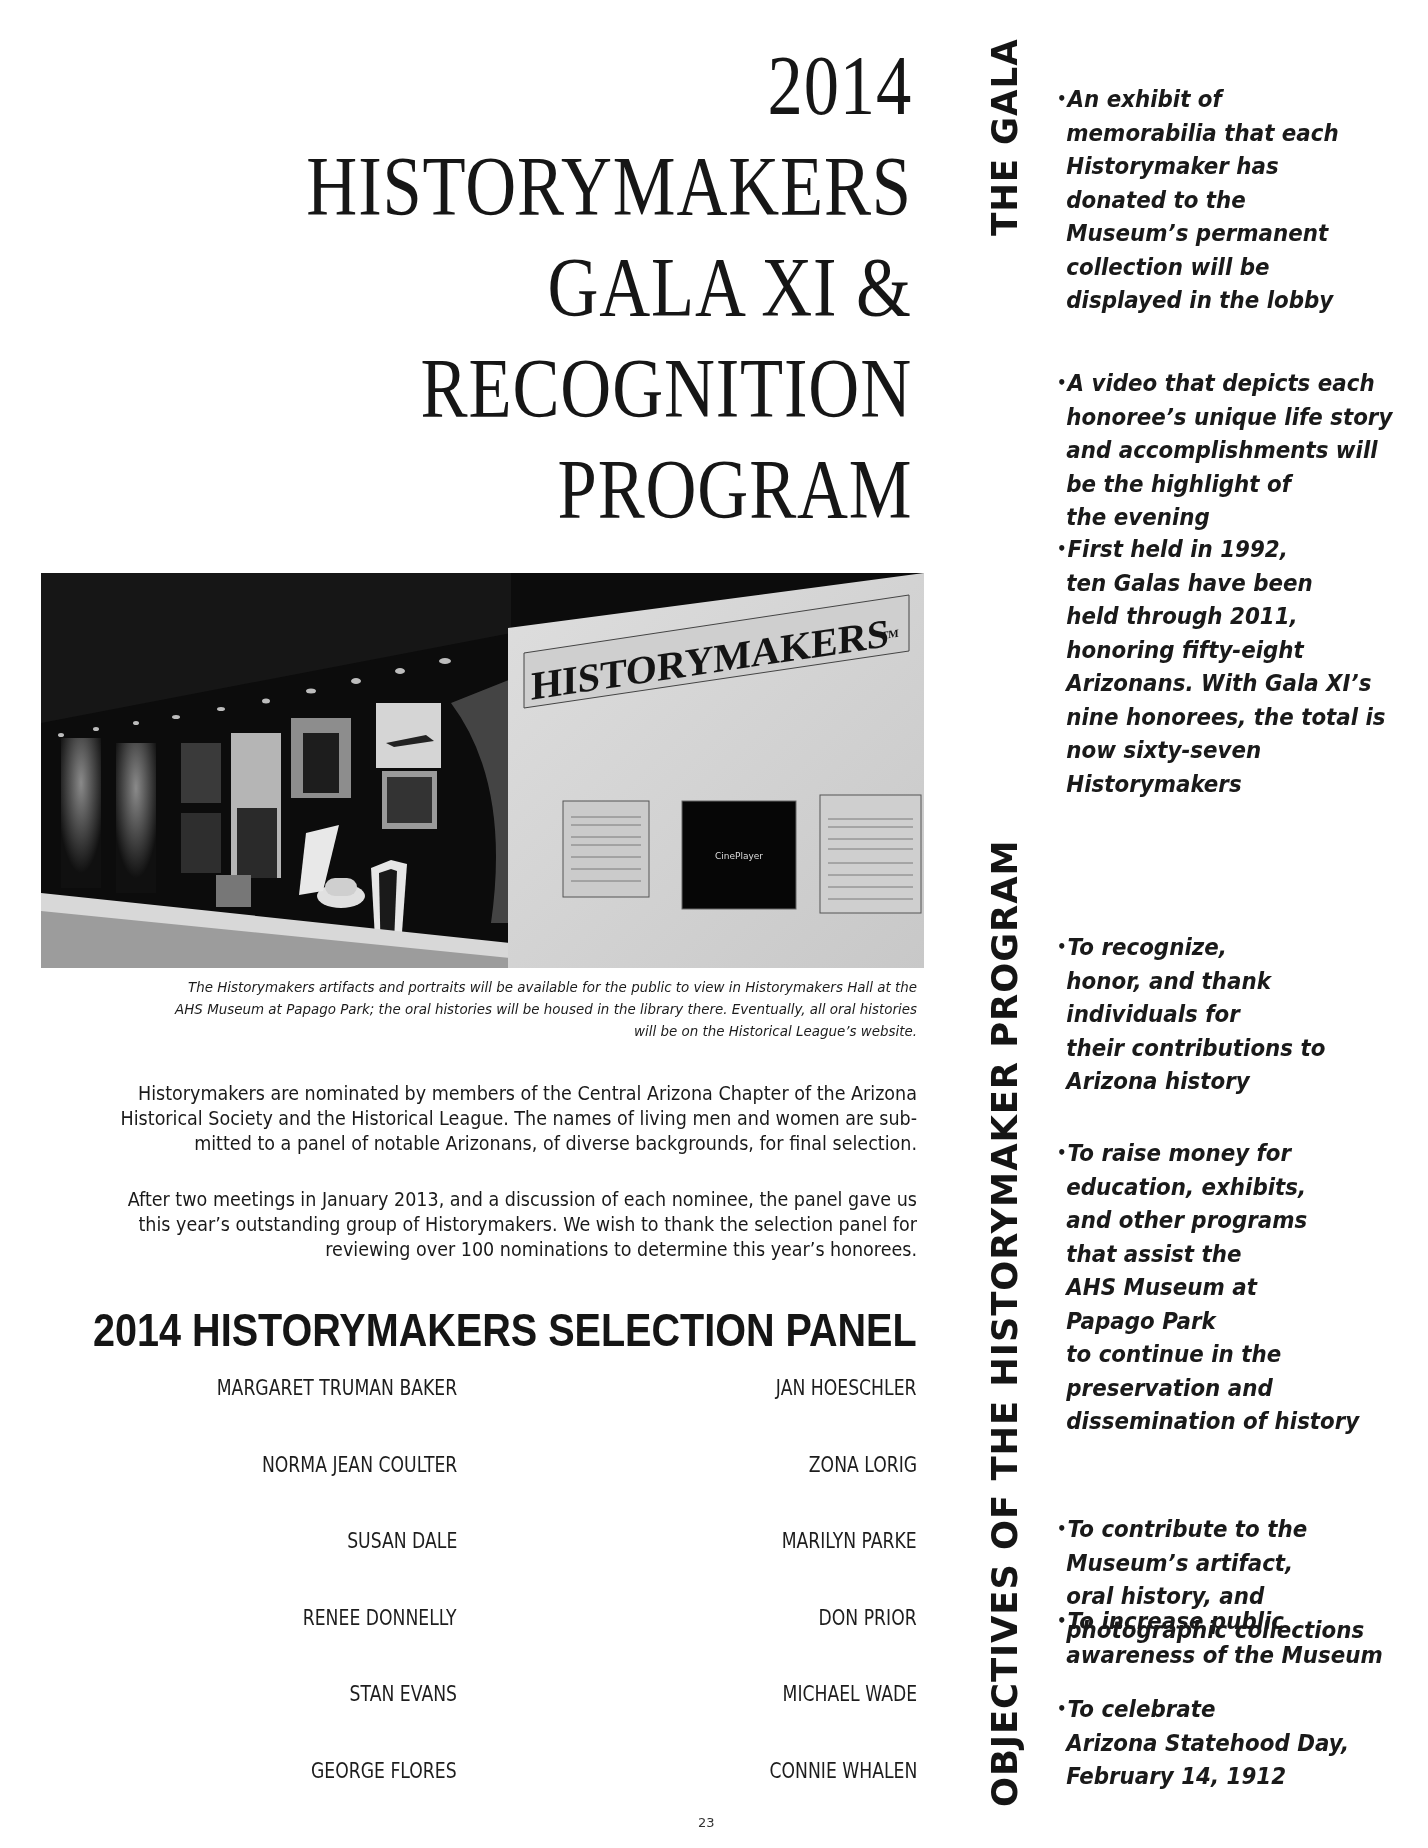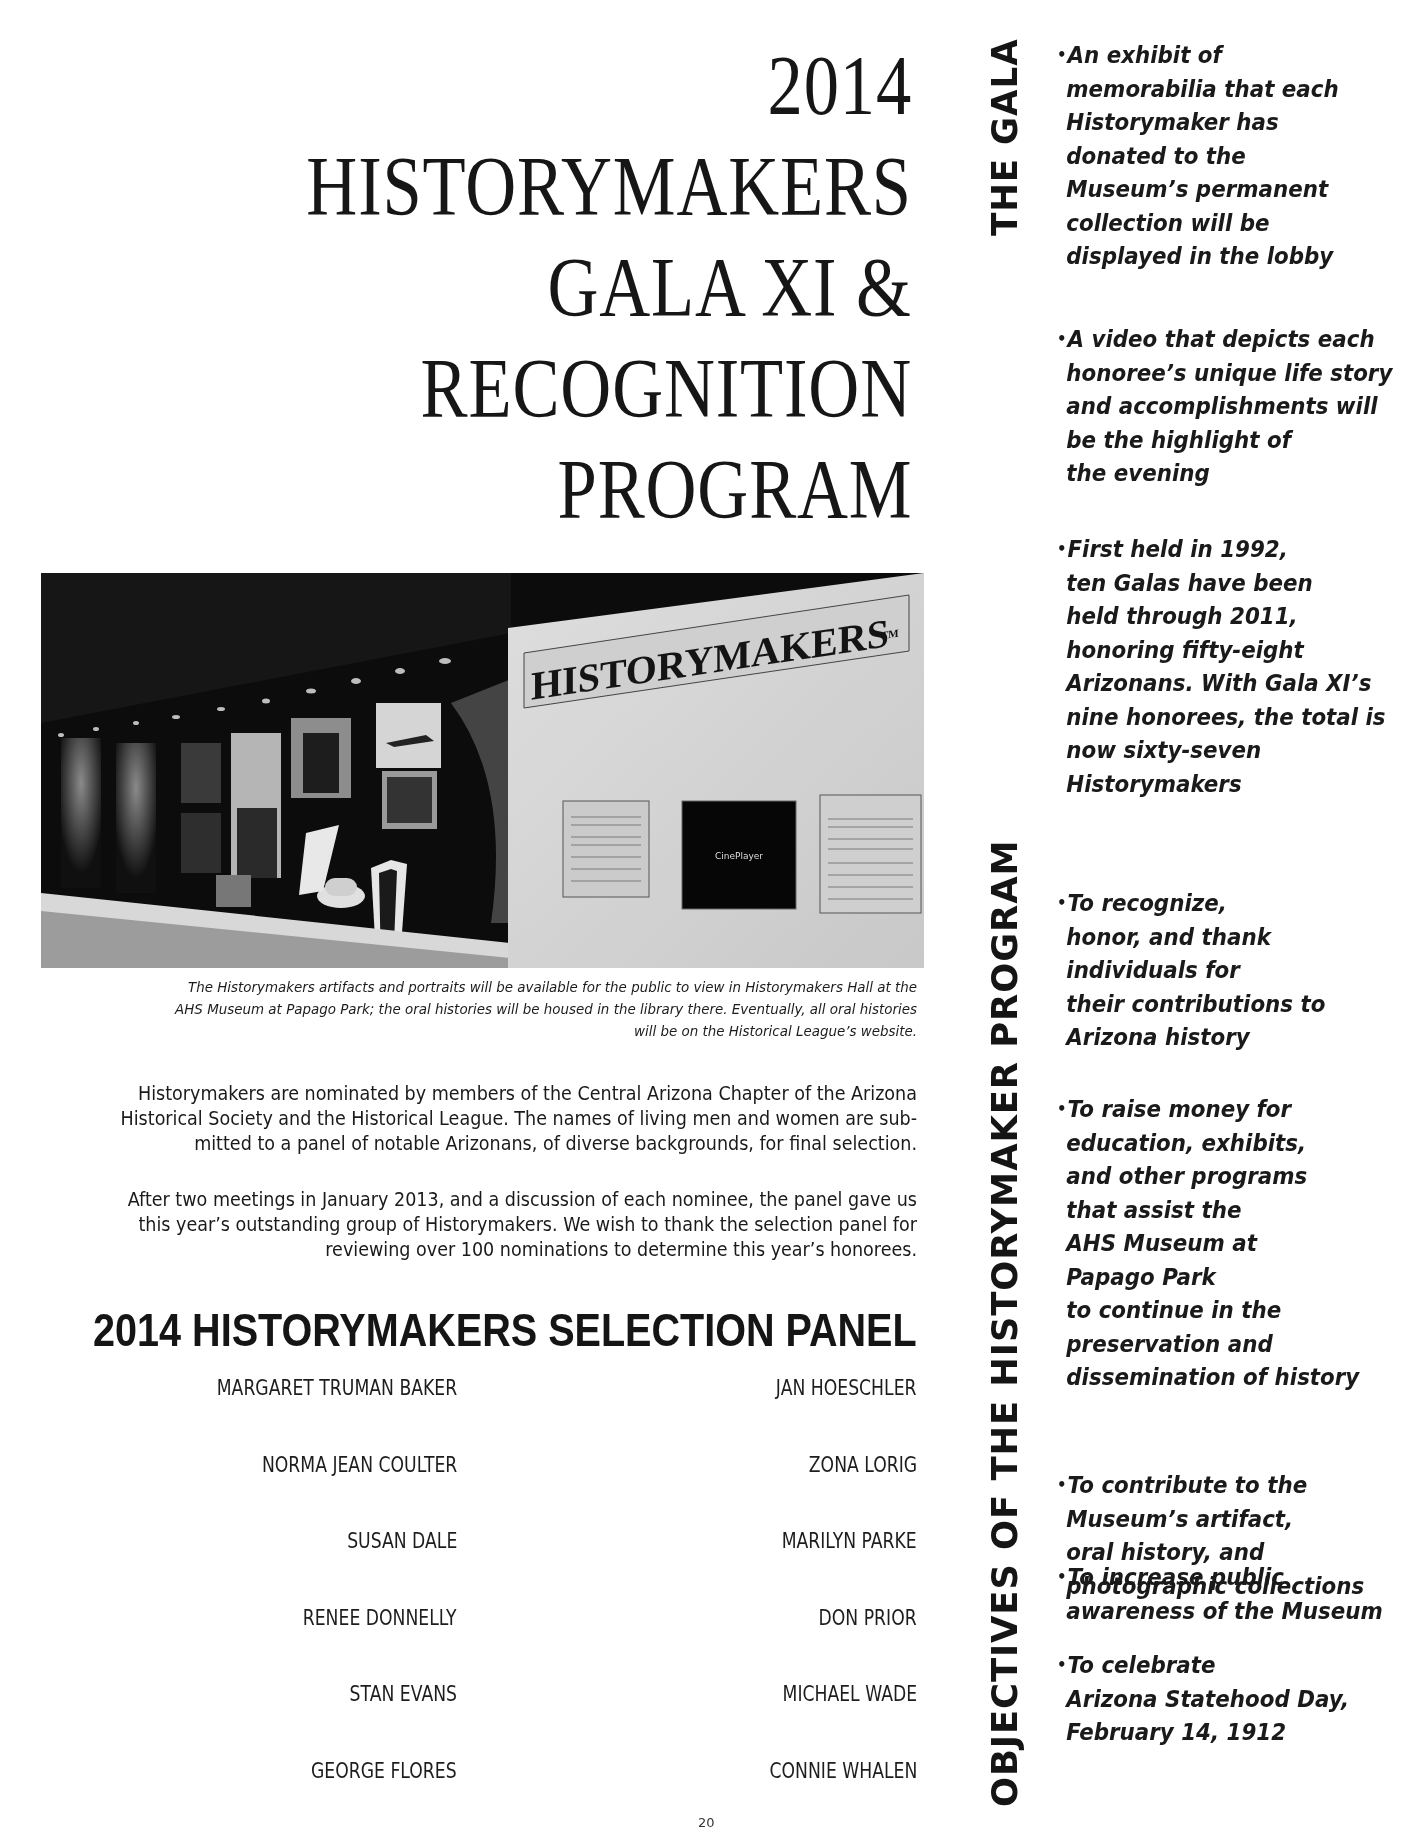--- a/index.html
+++ b/index.html
@@ -62,21 +62,21 @@
     color: #151515; transform: rotate(-90deg); transform-origin: left top;
     letter-spacing: 1px;
   }
   .vlabel.gala { left: 984px; top: 236px; font-size: 36px; line-height: 42px; }
   .vlabel.obj  { left: 984px; top: 1807px; font-size: 36px; line-height: 42px; }
   .vlabel .inner { display: inline-block; transform-origin: left center; }
 
   .bullet-block {
     position: absolute; left: 1057px; width: 370px;
     font-family: "DejaVu Sans", "Liberation Sans", sans-serif; font-style: italic; font-weight: bold;
-    font-size: 23px; line-height: 33.5px; color: #1a1a1a;
+    font-size: 23px; line-height: 33.5px; color: #1a1a1a; margin-top: 44px;
   }
   .bullet-block .ln { display: block; white-space: nowrap; padding-left: 10px; transform: scaleX(0.93); transform-origin: left center; }
   .bullet-block .ln.first { padding-left: 0; }
   .bullet-dot { font-style: normal; font-size: 16px; vertical-align: 3px; margin-right: 1px; }
 </style>
 </head>
 <body>
 
 <div>
   <div class="title-line" style="top:44px">2014</div>
@@ -199,21 +199,21 @@
   <div class="name left" style="top:1758px">GEORGE FLORES</div>
 
   <div class="name right" style="top:1375px">JAN HOESCHLER</div>
   <div class="name right" style="top:1452px">ZONA LORIG</div>
   <div class="name right" style="top:1528px">MARILYN PARKE</div>
   <div class="name right" style="top:1605px">DON PRIOR</div>
   <div class="name right" style="top:1681px">MICHAEL WADE</div>
   <div class="name right" style="top:1758px">CONNIE WHALEN</div>
 </div>
 
-<div class="page-number">20</div>
+<div class="page-number">23</div>
 
 <div class="vlabel gala">
   <span class="inner" style="transform:scaleX(0.95)">THE GALA</span>
 </div>
 
 <div class="bullet-block" style="top:38px">
     <span class="ln first"><span class="bullet-dot">•</span><span>An exhibit of</span></span>
     <span class="ln"><span>memorabilia that each</span></span>
     <span class="ln"><span>Historymaker has</span></span>
     <span class="ln"><span>donated to the</span></span>
@@ -221,21 +221,21 @@
     <span class="ln"><span>collection will be</span></span>
     <span class="ln"><span>displayed in the lobby</span></span>
   </div>
 <div class="bullet-block" style="top:322px">
     <span class="ln first"><span class="bullet-dot">•</span><span>A video that depicts each</span></span>
     <span class="ln"><span>honoree’s unique life story</span></span>
     <span class="ln"><span>and accomplishments will</span></span>
     <span class="ln"><span>be the highlight of</span></span>
     <span class="ln"><span>the evening</span></span>
   </div>
-<div class="bullet-block" style="top:532px">
+<div class="bullet-block" style="top:488px">
     <span class="ln first"><span class="bullet-dot">•</span><span>First held in 1992,</span></span>
     <span class="ln"><span>ten Galas have been</span></span>
     <span class="ln"><span>held through 2011,</span></span>
     <span class="ln"><span>honoring fifty-eight</span></span>
     <span class="ln"><span>Arizonans. With Gala XI’s</span></span>
     <span class="ln"><span>nine honorees, the total is</span></span>
     <span class="ln"><span>now sixty-seven</span></span>
     <span class="ln"><span>Historymakers</span></span>
   </div>
 

